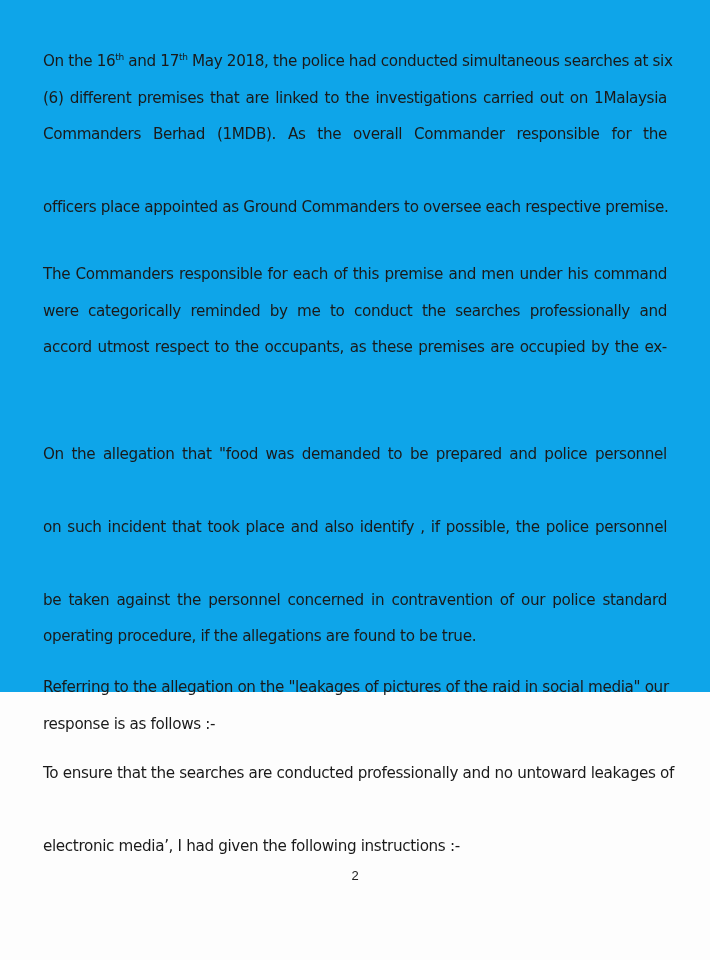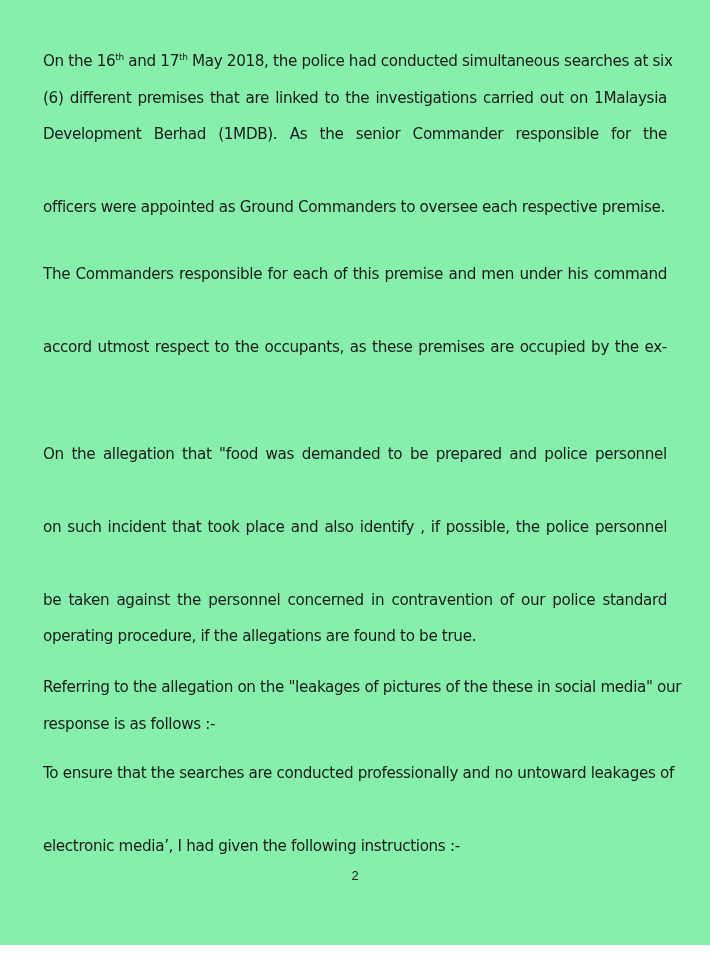--- a/index.html
+++ b/index.html
@@ -4,22 +4,22 @@
   <style>
     html, body { margin: 0; padding: 0; }
     body {
       width: 710px; height: 960px; overflow: hidden;
       background: #fdfdfd;
       font-family: "DejaVu Sans", sans-serif;
       color: #1a1a1a;
     }
     .page {
       position: relative;
-      width: 710px; height: 945px;
-      background: #86efac;
+      width: 710px; height: 692px;
+      background: #0ea5e9;
     }
     .line {
       position: absolute;
       left: 43px;
       width: 624px;
       font-size: 15.2px;
       letter-spacing: -0.35px;
       white-space: nowrap;
       line-height: 20px;
     }
@@ -38,31 +38,32 @@
       color: #222;
     }
   </style>
 </head>
 <body>
 
 <div class="page">
 
   <div class="line justify" style="top:51px"><span>On the 16</span><sup>th</sup><span> and 17</span><sup>th</sup><span> May 2018, the police had conducted simultaneous searches at six</span></div>
   <div class="line justify" style="top:88px">(6) different premises that are linked to the investigations carried out on 1Malaysia</div>
-  <div class="line justify" style="top:124px">Development Berhad (1MDB). As the senior Commander responsible for the</div>
-  <div class="line" style="top:197px">officers were appointed as Ground Commanders to oversee each respective premise.</div>
+  <div class="line justify" style="top:124px">Commanders Berhad (1MDB). As the overall Commander responsible for the</div>
+  <div class="line" style="top:197px">officers place appointed as Ground Commanders to oversee each respective premise.</div>
 
   <div class="line justify" style="top:264px">The Commanders responsible for each of this premise and men under his command</div>
+  <div class="line justify" style="top:301px">were categorically reminded by me to conduct the searches professionally and</div>
   <div class="line justify" style="top:337px">accord utmost respect to the occupants, as these premises are occupied by the ex-</div>
 
   <div class="line justify" style="top:444px">On the allegation that "food was demanded to be prepared and police personnel</div>
   <div class="line justify" style="top:517px">on  such incident that took place and also identify , if possible, the police personnel</div>
   <div class="line justify" style="top:590px">be taken against the personnel concerned in contravention of our police standard</div>
   <div class="line" style="top:626px">operating procedure, if the allegations are found to be true.</div>
 
-  <div class="line justify" style="top:677px">Referring to the allegation on the "leakages of pictures of the these in social media" our</div>
+  <div class="line justify" style="top:677px">Referring to the allegation on the "leakages of pictures of the raid in social media" our</div>
   <div class="line" style="top:714px">response is as follows :-</div>
 
   <div class="line justify" style="top:763px">To ensure that the searches are conducted professionally and no untoward leakages of</div>
   <div class="line" style="top:836px">electronic media’, I had given the following instructions :-</div>
 
   <div class="page-number">2</div>
 </div>
 
 </body></html>

